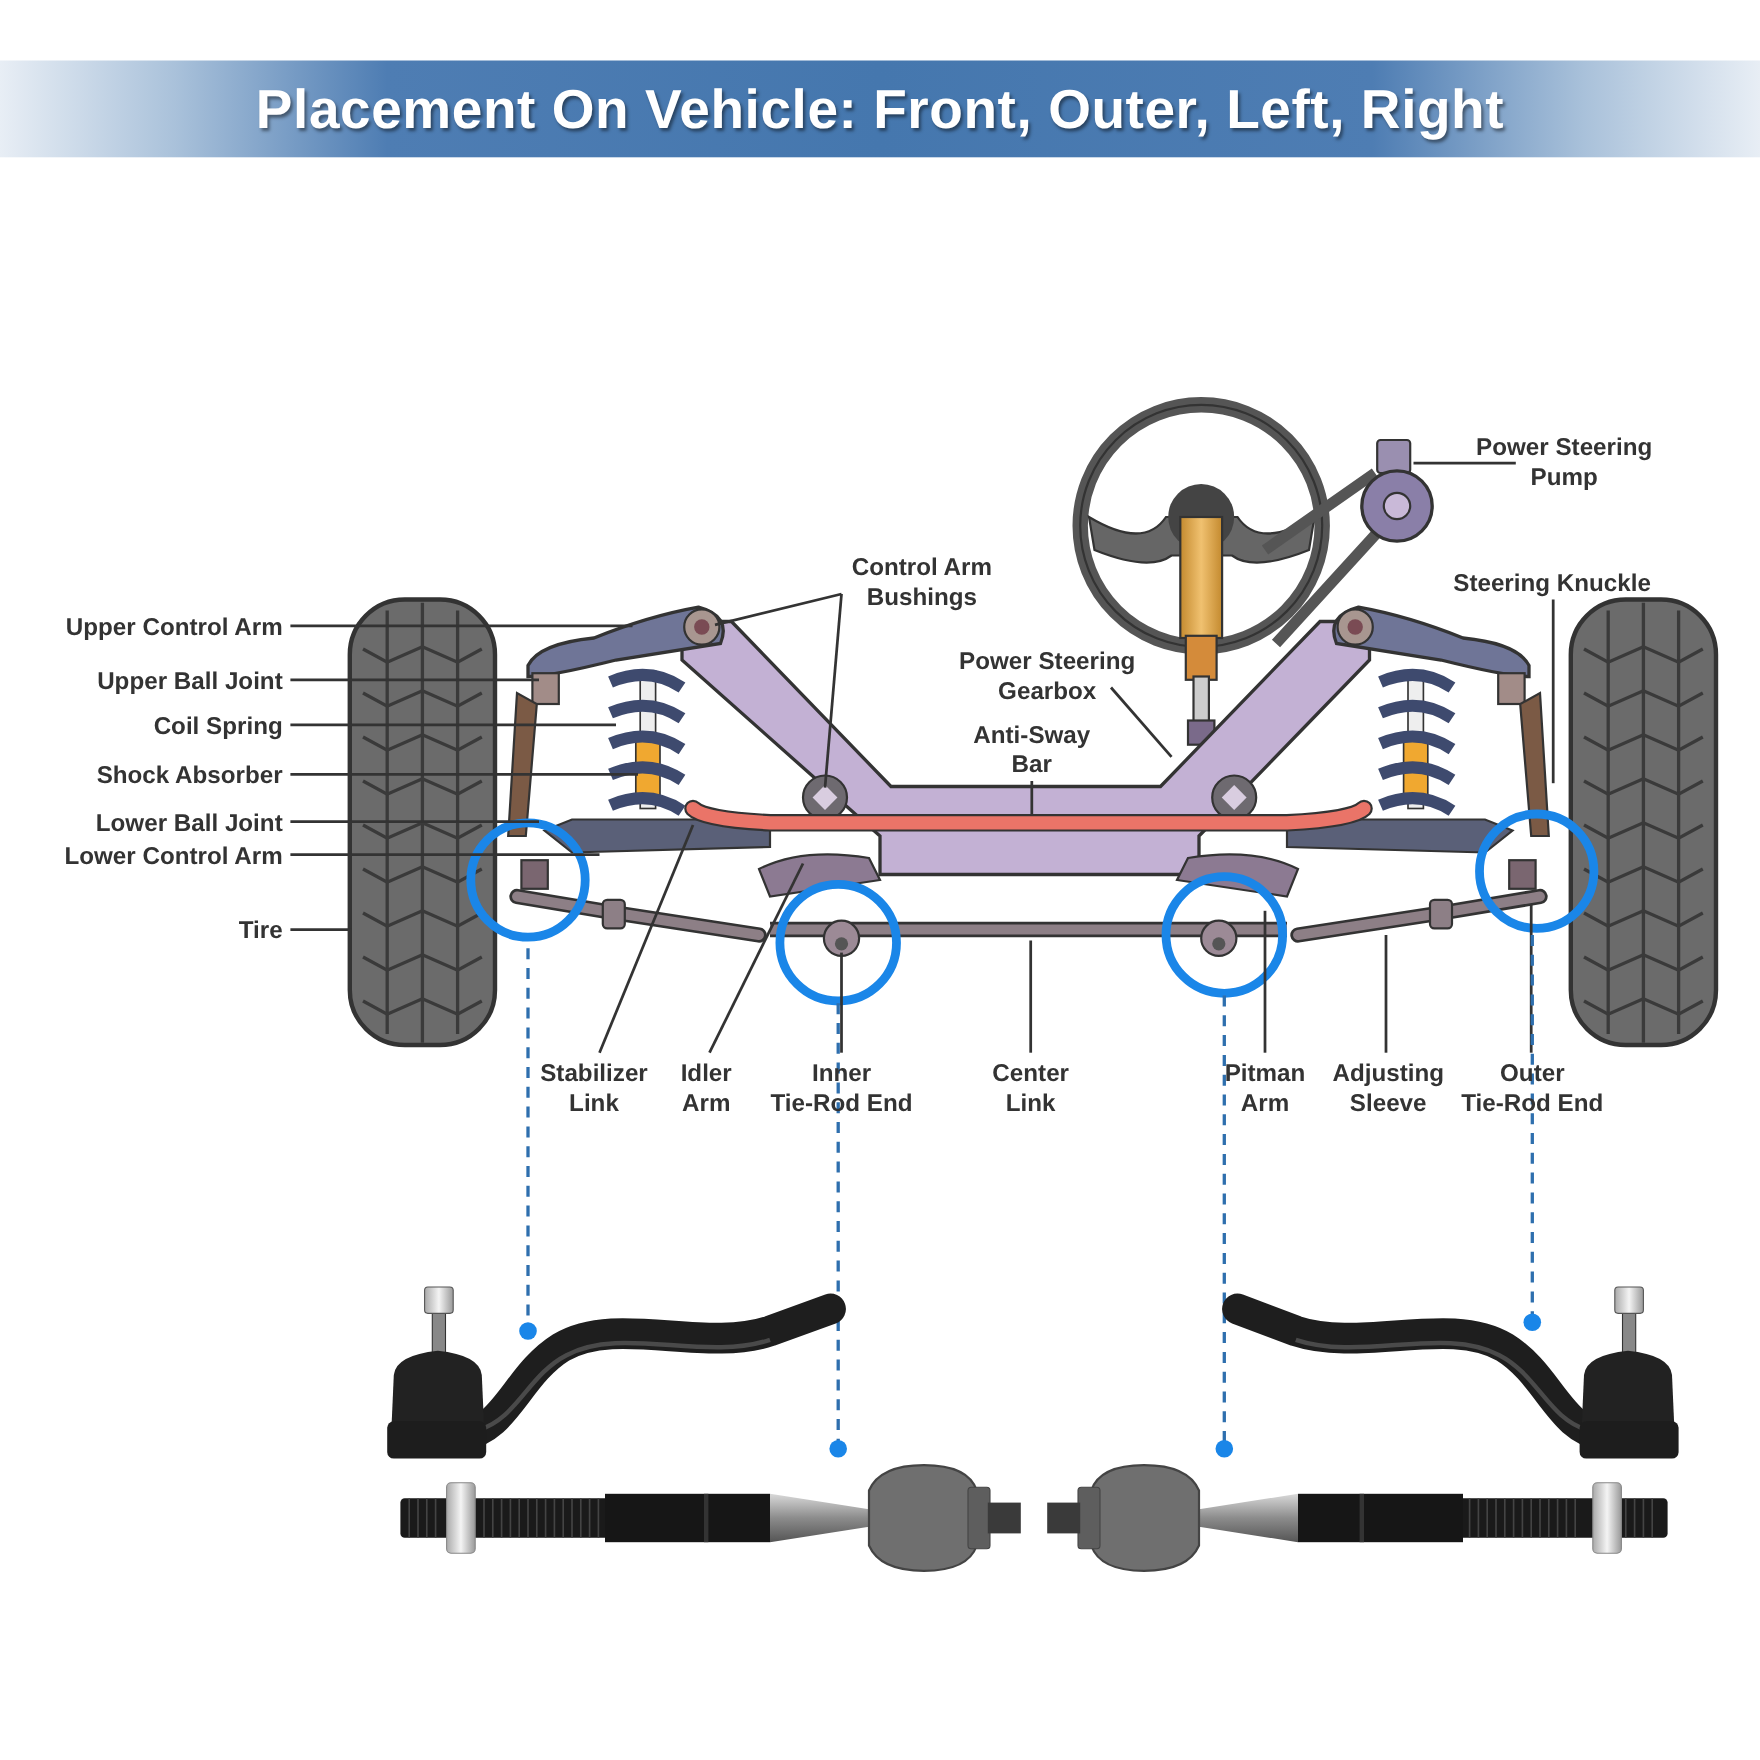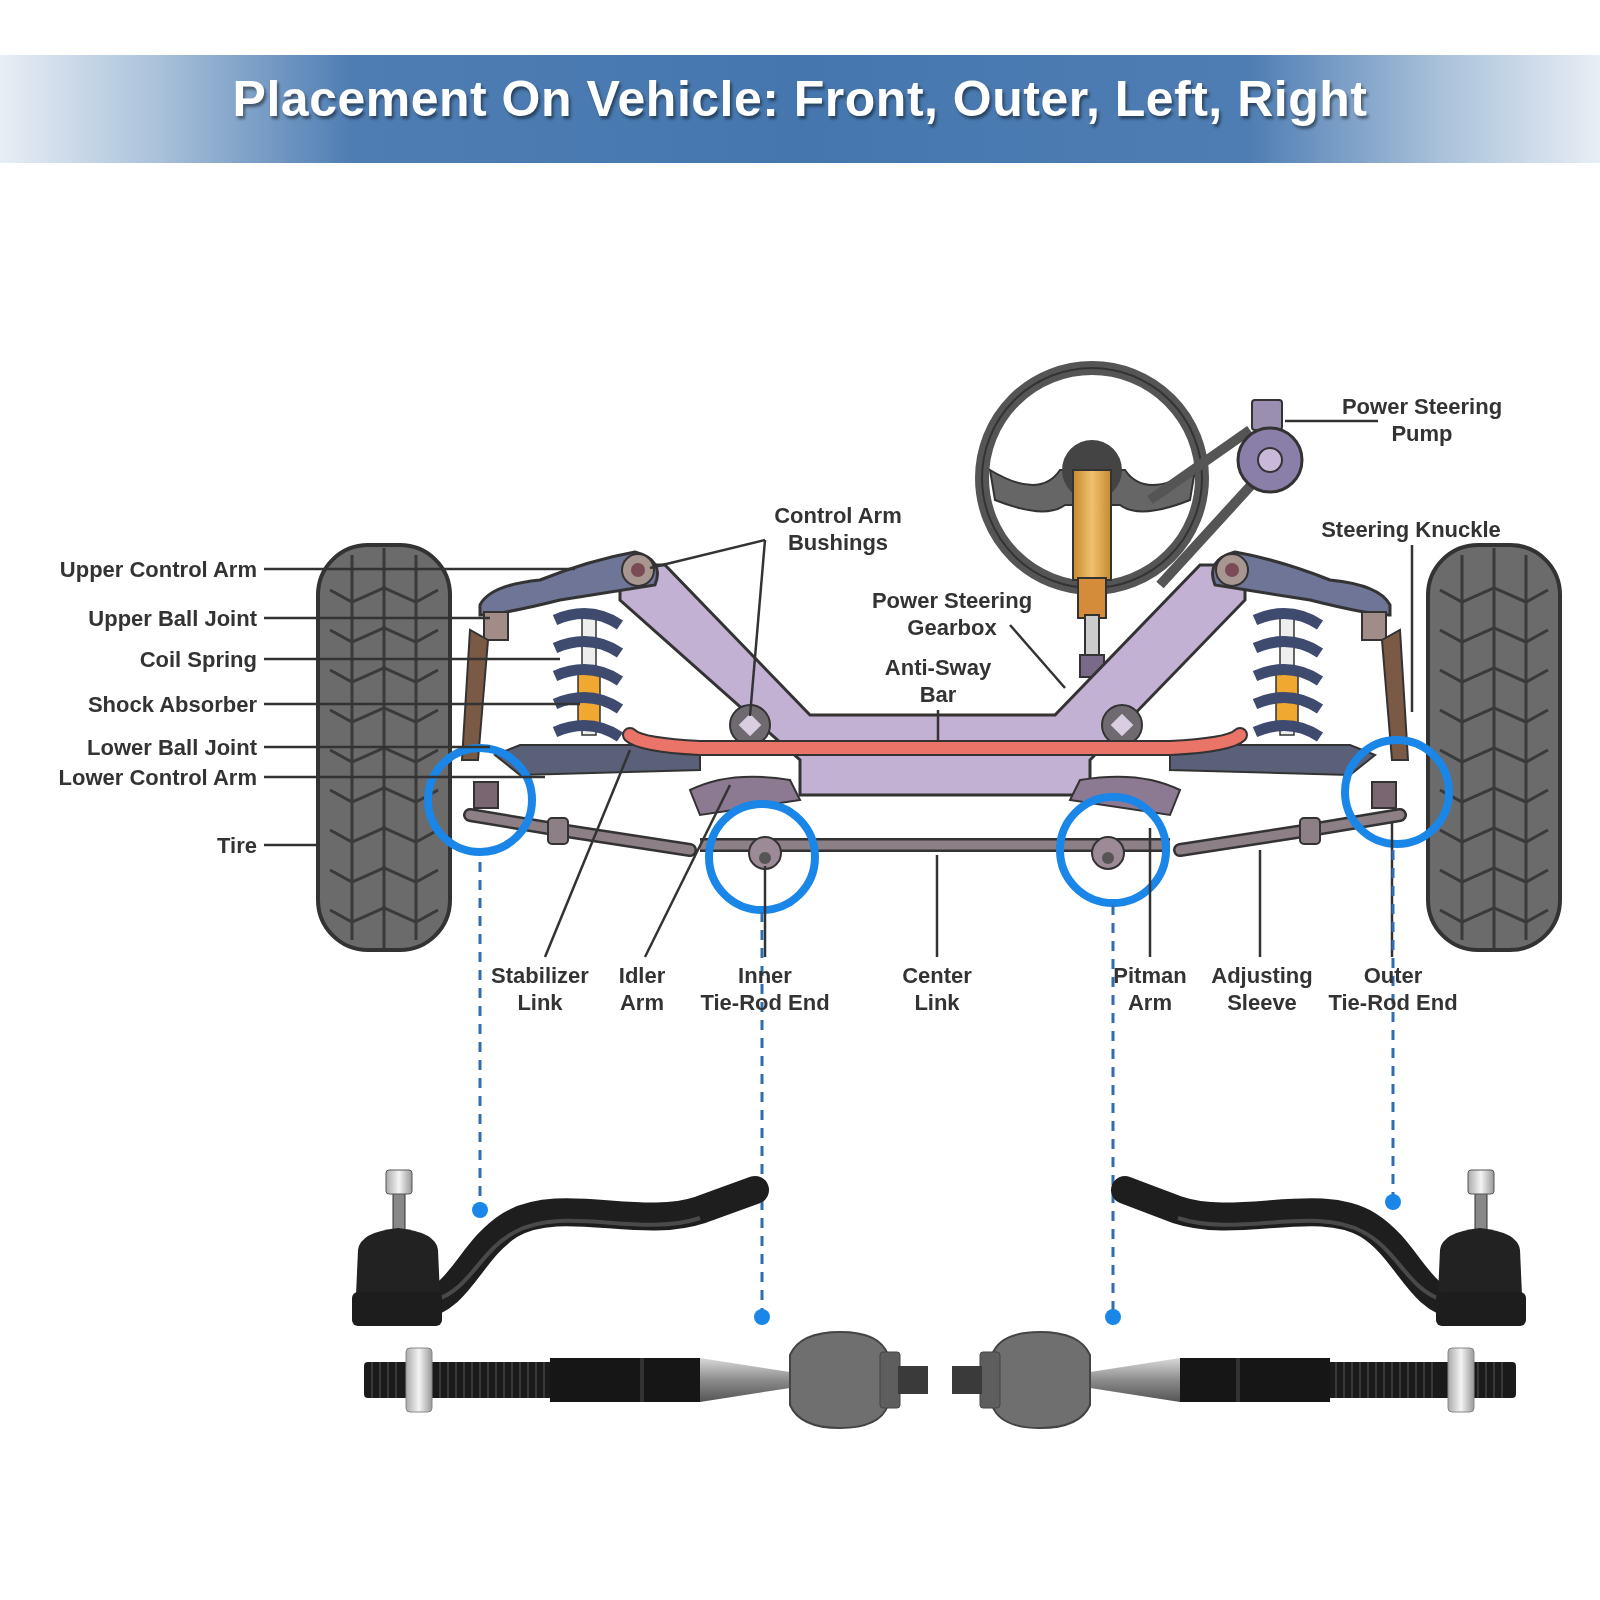--- a/index.html
+++ b/index.html
@@ -1,17 +1,17 @@
 <!DOCTYPE html>
 <html><head>
 <meta charset="utf-8">
 <style>
   html,body{margin:0;padding:0;background:#fff;}
   body{width:1600px;height:1600px;position:relative;overflow:hidden;font-family:"Liberation Sans",sans-serif;}
-  .banner{position:absolute;left:0;top:55px;width:1600px;height:108px;
+  .banner{position:absolute;left:0;top:55px;width:1600px;height:88px;
     background:linear-gradient(90deg,#e8eef5 0%,#a9c1da 10%,#4e7db3 22%,#4577ae 50%,#4e7db3 78%,#a9c1da 90%,#e8eef5 100%);}
   .banner-title{position:absolute;left:0;top:0;width:100%;height:88px;line-height:88px;text-align:center;
     color:#fff;font-weight:bold;font-size:50px;letter-spacing:0.5px;text-shadow:2px 3px 3px rgba(0,0,0,0.45);}
   svg{position:absolute;left:0;top:0;}
   .lbl{font-family:"Liberation Sans",sans-serif;font-weight:bold;font-size:22px;fill:#333;}
 </style>
 </head>
 <body>
 
 <div class="banner">

